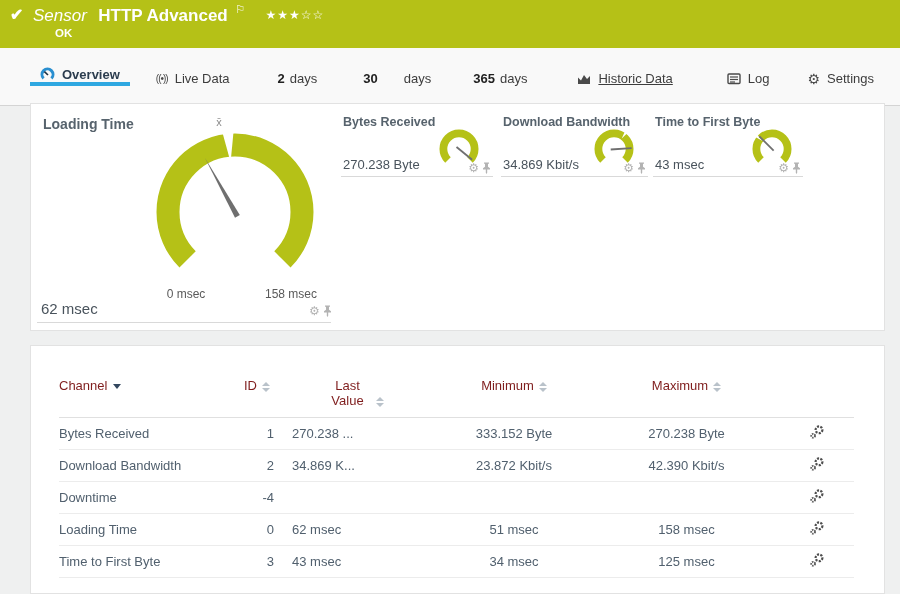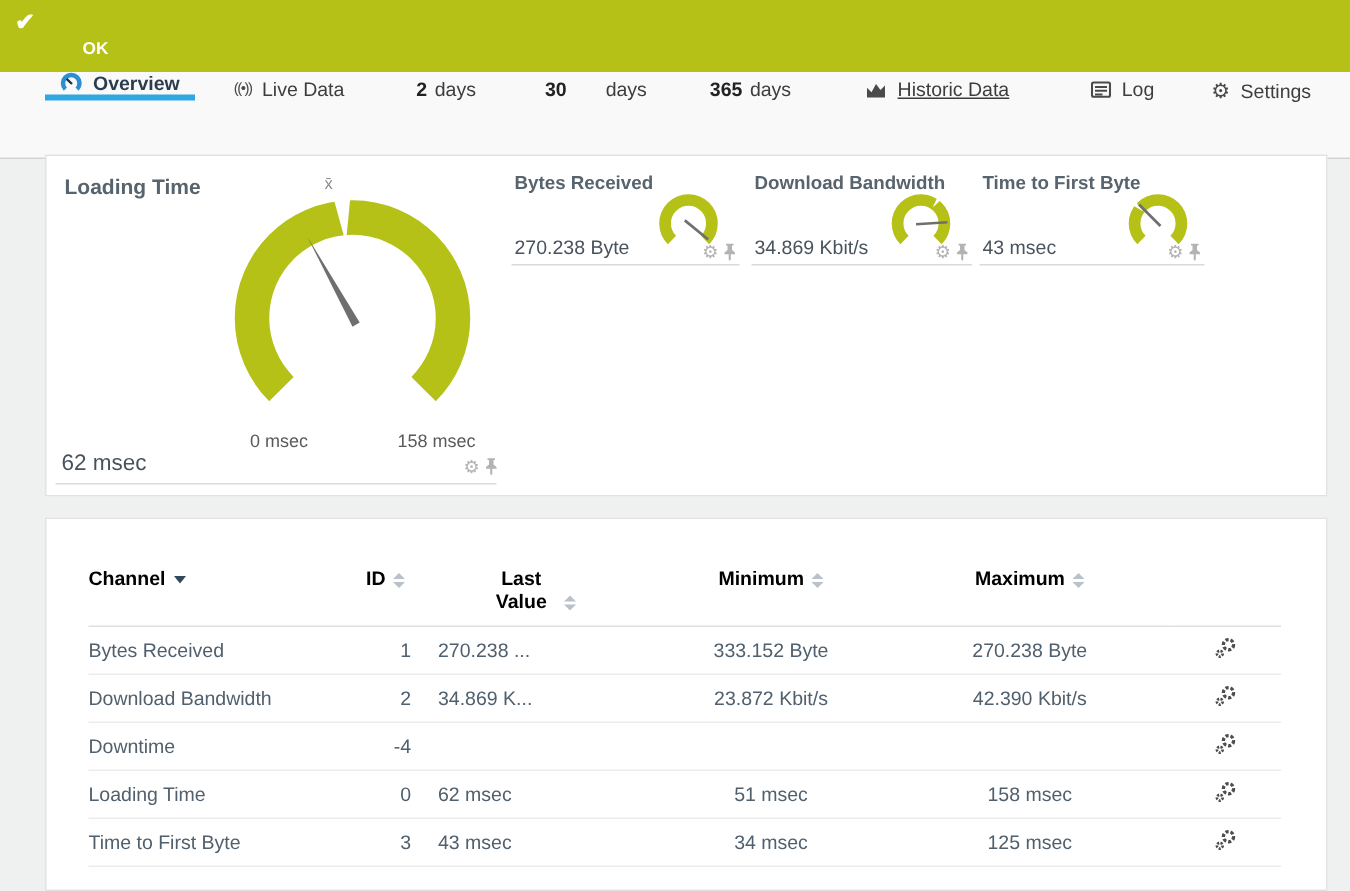--- a/index.html
+++ b/index.html
@@ -16,21 +16,21 @@
   .topbar .check { position:absolute; left:10px; top:5px; font-size:16px; font-weight:bold; }
   .title-line { position:absolute; left:33px; top:3px; white-space:nowrap; }
   .kind { font-style:italic; font-size:17px; }
   .sensor-name { font-weight:bold; font-size:17px; margin-left:7px; }
   .flag { font-size:11px; vertical-align:8px; margin-left:3px; }
   .stars { font-size:12px; margin-left:16px; letter-spacing:1px; vertical-align:2px; }
   .ok-status { position:absolute; left:55px; top:27px; font-size:11.5px; font-weight:bold; }
 
   
   .tabbar { position:absolute; left:0; top:48px; width:900px; height:58px; background:#f9f9f9;
-            border-bottom:1px solid #d4d4d4; display:flex; align-items:flex-start; }
+            border-bottom:1px solid #d4d4d4; display:flex; align-items:center; }
   .tab { display:flex; align-items:center; gap:7px; padding:4px 10px 0 10px; font-size:13px; color:#3d3d3d; white-space:nowrap; }
   .tab.active { color:#2b3c4e; font-weight:bold; border-bottom:4px solid #2fa8e1; padding-top:0; }
   .tab .num { font-weight:bold; color:#222; margin-right:-2px; }
   .live-glyph { font-size:10px; letter-spacing:-1px; color:#4a4a4a; }
   .gear-glyph { font-size:14px; color:#4a4a4a; }
   .t-ov  { margin-left:30px; }
   .t-ld  { margin-left:16px; }
   .t-2d  { margin-left:28px; }
   .t-30d { margin-left:26px;gap:28px; }
   .t-365 { margin-left:22px; }
@@ -58,21 +58,21 @@
   .sb-title { position:absolute; left:2px; top:6px; font-size:12.5px; font-weight:bold; color:#57636d; white-space:nowrap; }
   .sb-value { position:absolute; left:2px; top:48px; font-size:13px; color:#49535c; white-space:nowrap; }
   .sb-gauge { position:absolute; top:17px; }
   .sb1 .sb-gauge { left:95px; }
   .sb2 .sb-gauge { left:90px; }
   .sb3 .sb-gauge { left:96px; }
   .sb-gp { right:2px; bottom:2px; }
 
   
   table.channels { border-collapse:collapse; margin:26px 0 0 28px; table-layout:fixed; width:795px; }
-  .channels th { vertical-align:top; padding:6px 0 9px 0; font-size:13px; font-weight:bold; color:#000000;
+  .channels th { vertical-align:top; padding:6px 0 9px 0; font-size:13px; font-weight:normal; color:#7f1d1d;
                  border-bottom:1px solid #e0e0e0; text-align:left; }
   .channels th.c-id { text-align:left; }
   .channels th.c-ctr { text-align:center; }
   .channels td { height:32px; padding:0; border-bottom:1px solid #ececec; font-size:13px; color:#51606e; }
   .channels td.c-id { text-align:right; }
   .channels td.c-last { padding-left:18px; }
   .channels td.c-ctr { text-align:center; }
   .channels td.c-edit { padding-left:30px; }
   .wrapped { display:inline-block; width:46px; text-align:center; vertical-align:bottom; }
 
@@ -81,20 +81,26 @@
   .sort-dbl .up { border-bottom:4px solid #b9c2ca; }
   .sort-dbl .dn { border-top:4px solid #b9c2ca; }
   .sort-single { display:inline-block; width:0; height:0; border-left:4.5px solid transparent;
                  border-right:4.5px solid transparent; border-top:5px solid #33475f; margin-left:6px; vertical-align:middle; }
 </style>
 </head>
 <body>
 
 <div class="topbar">
   <span class="check">✔</span>
+  <div class="title-line">
+    <span class="kind">Sensor</span>
+    <span class="sensor-name">HTTP Advanced</span>
+    <span class="flag">⚐</span>
+    <span class="stars">★★★☆☆</span>
+  </div>
   <div class="ok-status">OK</div>
 </div>
 
 <div class="tabbar">
   <div class="tab active t-ov">
     <svg width="15" height="15" viewBox="0 0 15 15">
       <path d="M 3.6 11.4 A 5.5 5.5 0 1 1 11.4 11.4" fill="none" stroke="#2a8fd0" stroke-width="3"></path>
       <line x1="8" y1="8" x2="4.4" y2="4.6" stroke="#1c3042" stroke-width="1.6"></line>
     </svg>
     <span>Overview</span>

